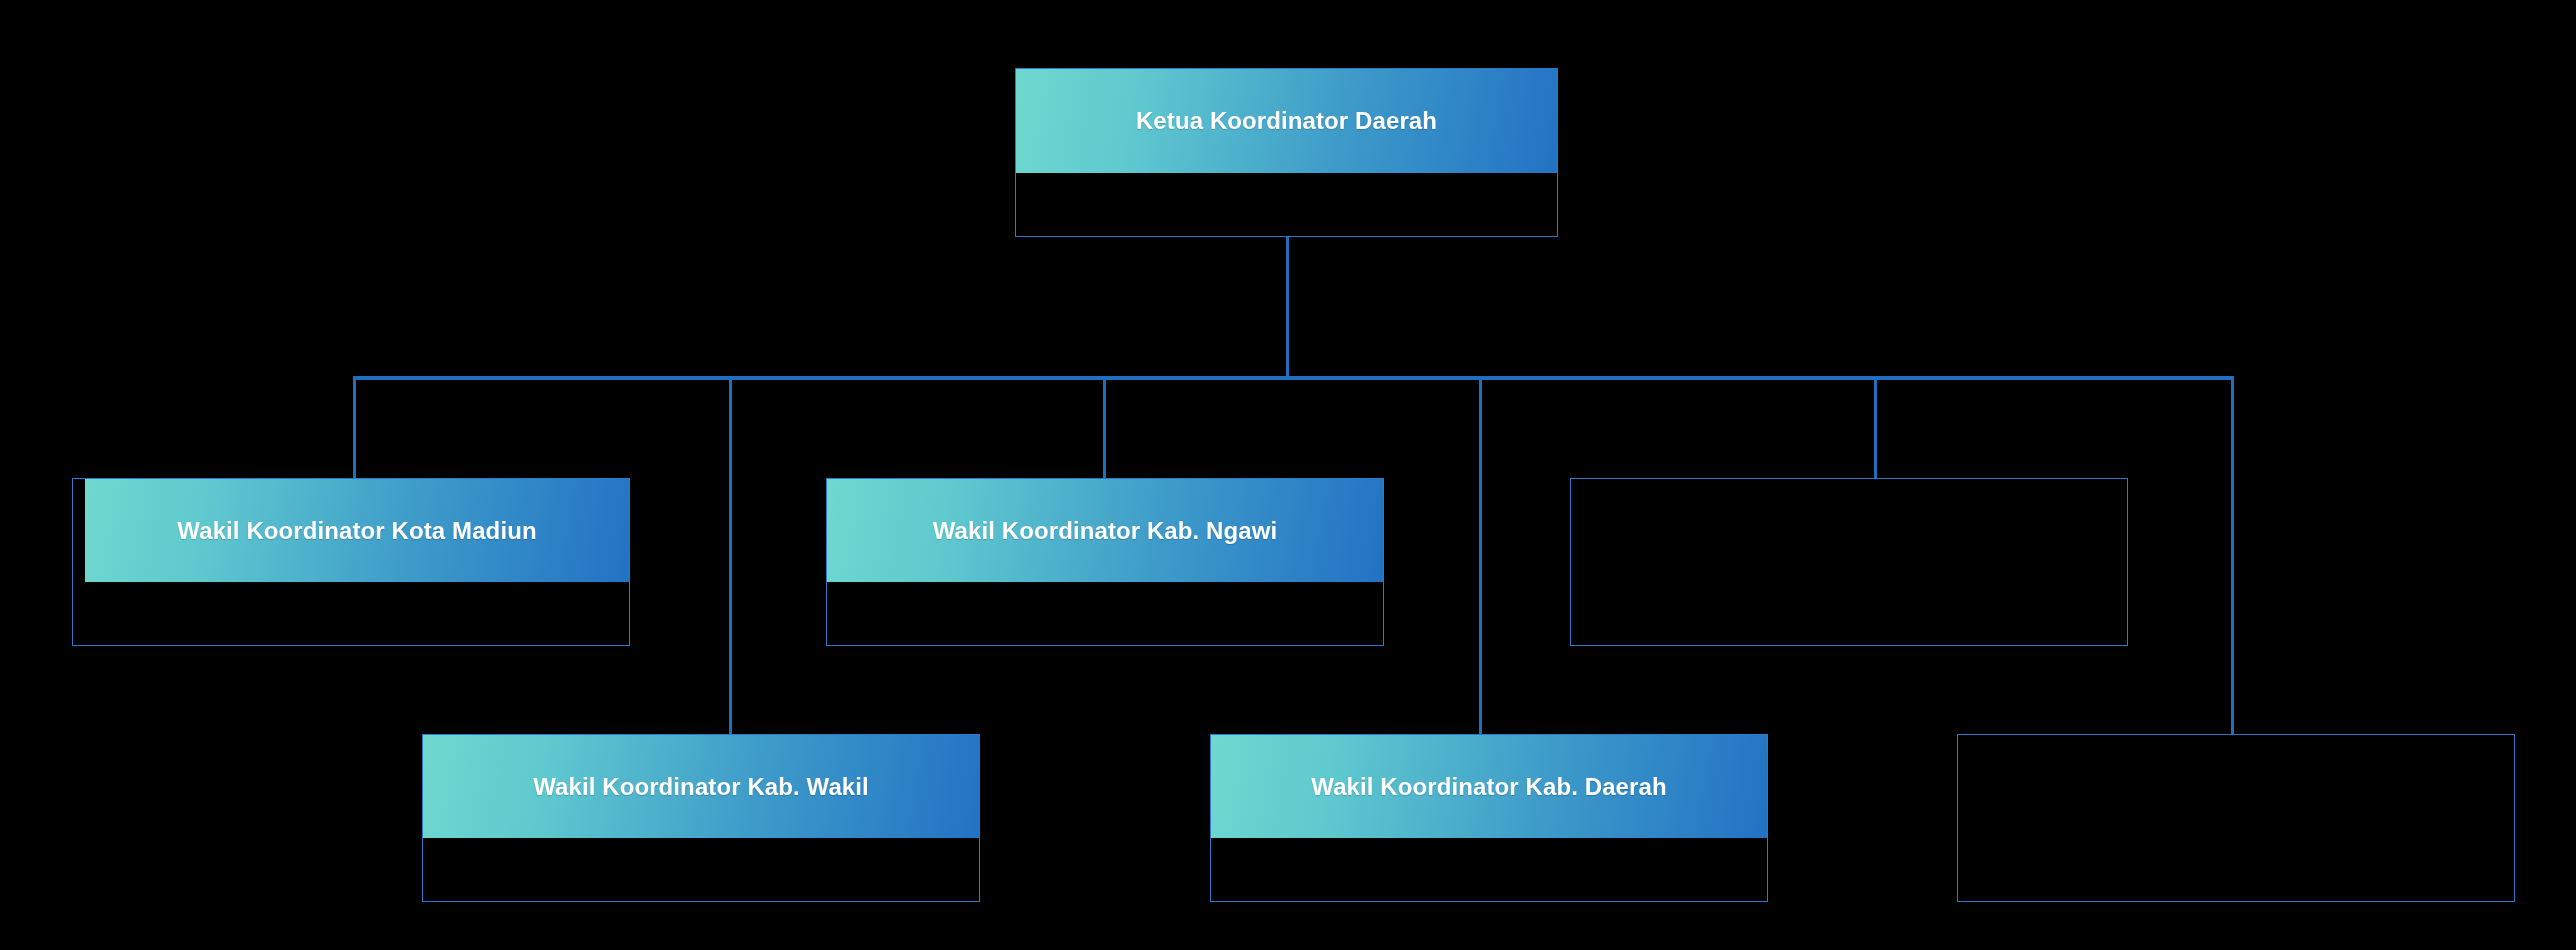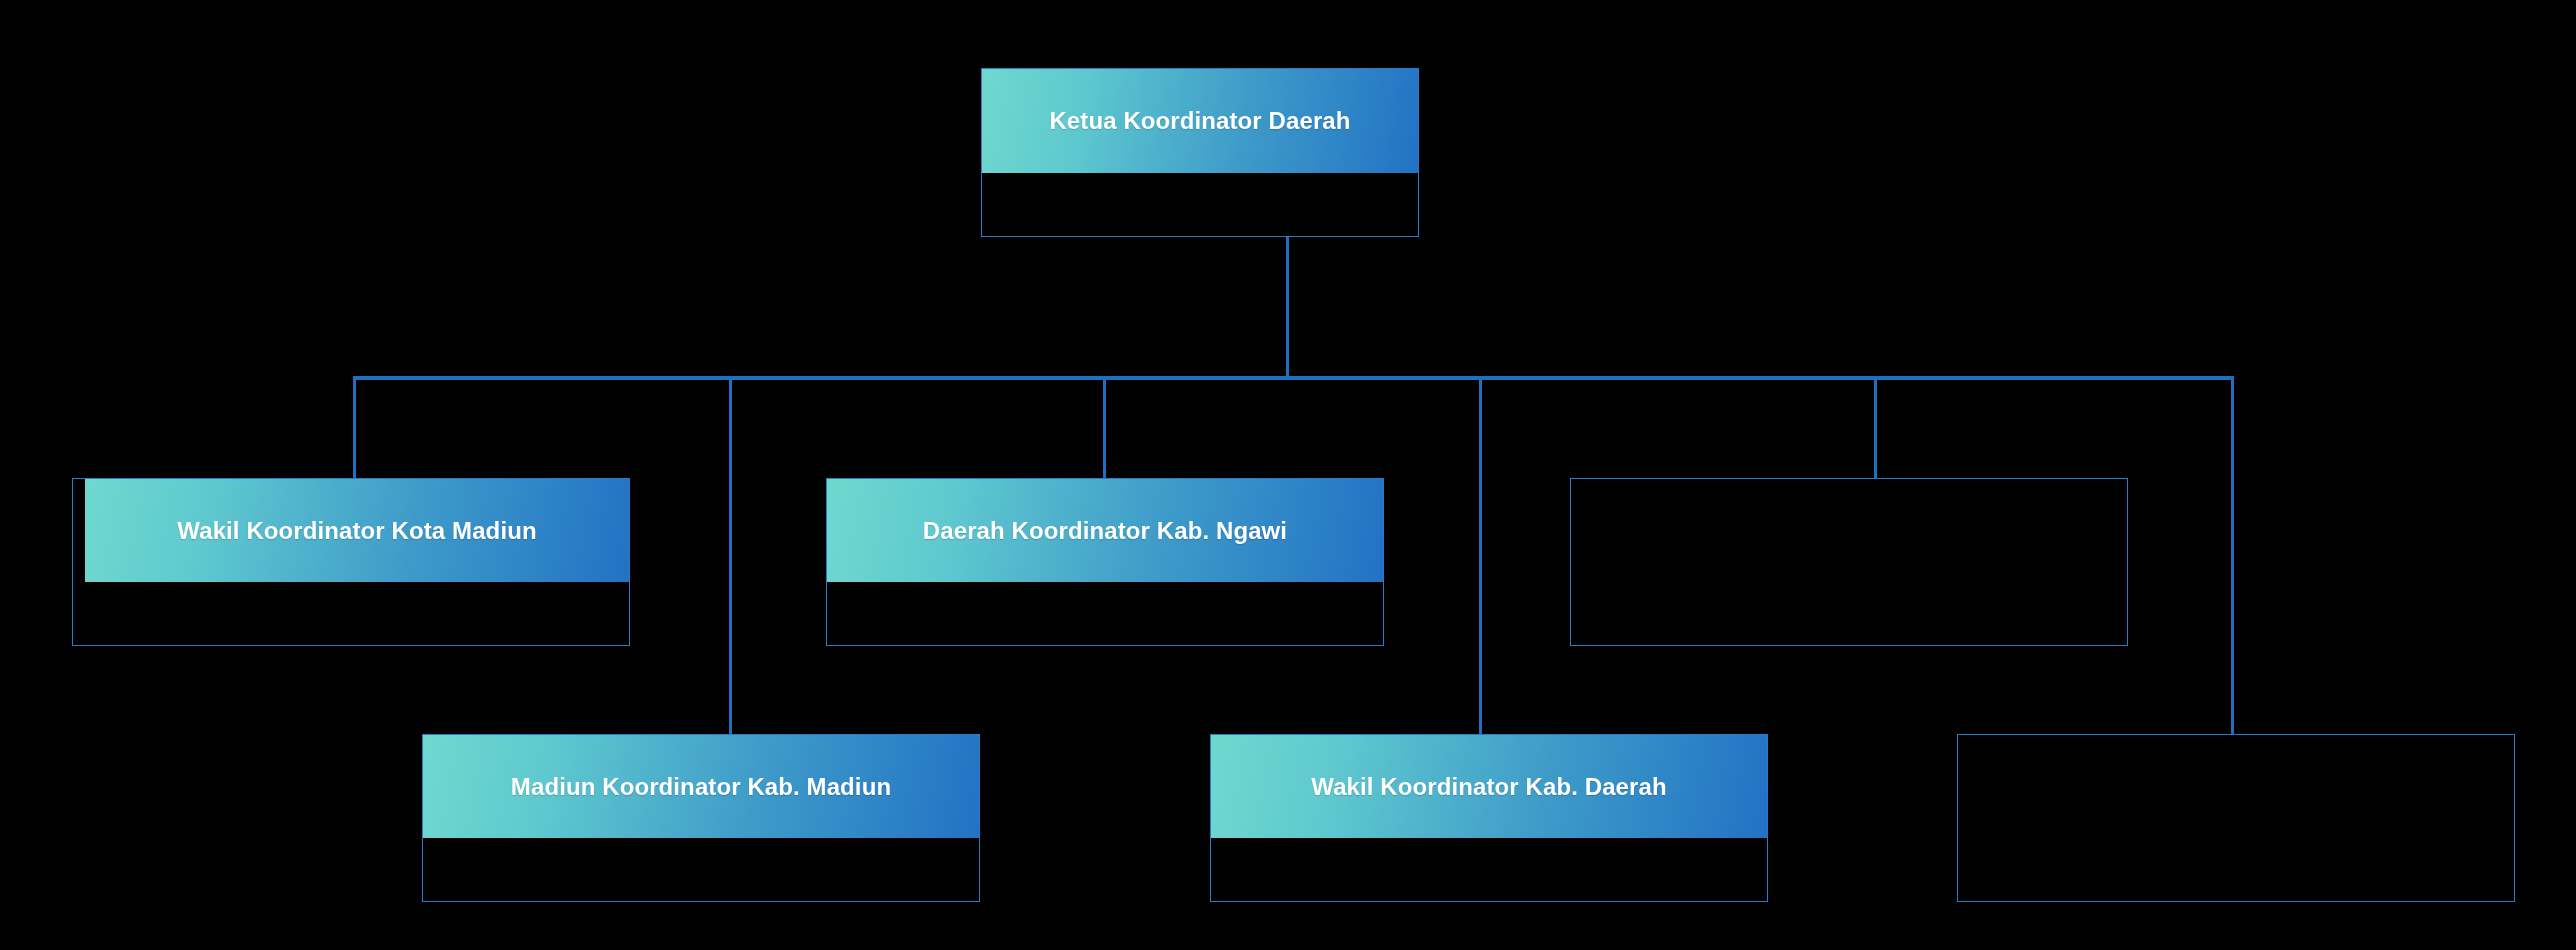--- a/index.html
+++ b/index.html
@@ -43,21 +43,21 @@
     
     color:#050608;
     font-weight:600;
     text-align:center;
     padding:0 8.4px;
     overflow:hidden;
     white-space:nowrap;
   }
 
   
-  #n-root{left:981px;top:68px;width:438px;height:169px;}
+  #n-root{left:1015px;top:68px;width:543px;height:169px;}
   #n-root .head{height:104px;font-size:24px;}
   #n-root .name{height:63px;font-size:20.5px;}
 
   
   .r2{width:558px;height:168px;top:478px;}
   .r2 .head{height:103px;font-size:24px;}
   .r2 .name{height:63px;font-size:20.5px;}
   #n-kota-madiun{left:72px;padding-left:12px;}
   #n-ngawi{left:826px;}
   #n-magetan{left:1570px;}
@@ -91,30 +91,30 @@
     <div class="head">Ketua Koordinator Daerah</div>
     <div class="name"></div>
   </div>
 
   <div class="node r2" id="n-kota-madiun">
     <div class="head">Wakil Koordinator Kota Madiun</div>
     <div class="name"></div>
   </div>
 
   <div class="node r2" id="n-ngawi">
-    <div class="head">Daerah Koordinator Kab. Ngawi</div>
+    <div class="head">Wakil Koordinator Kab. Ngawi</div>
     <div class="name"></div>
   </div>
 
   <div class="node r2" id="n-magetan">
     <div class="name"></div>
   </div>
 
   <div class="node r3" id="n-kab-madiun">
-    <div class="head">Madiun Koordinator Kab. Madiun</div>
+    <div class="head">Wakil Koordinator Kab. Wakil</div>
     <div class="name"></div>
   </div>
 
   <div class="node r3" id="n-pacitan">
     <div class="head">Wakil Koordinator Kab. Daerah</div>
     <div class="name"></div>
   </div>
 
   <div class="node r3" id="n-ponorogo">
     <div class="name"></div>

